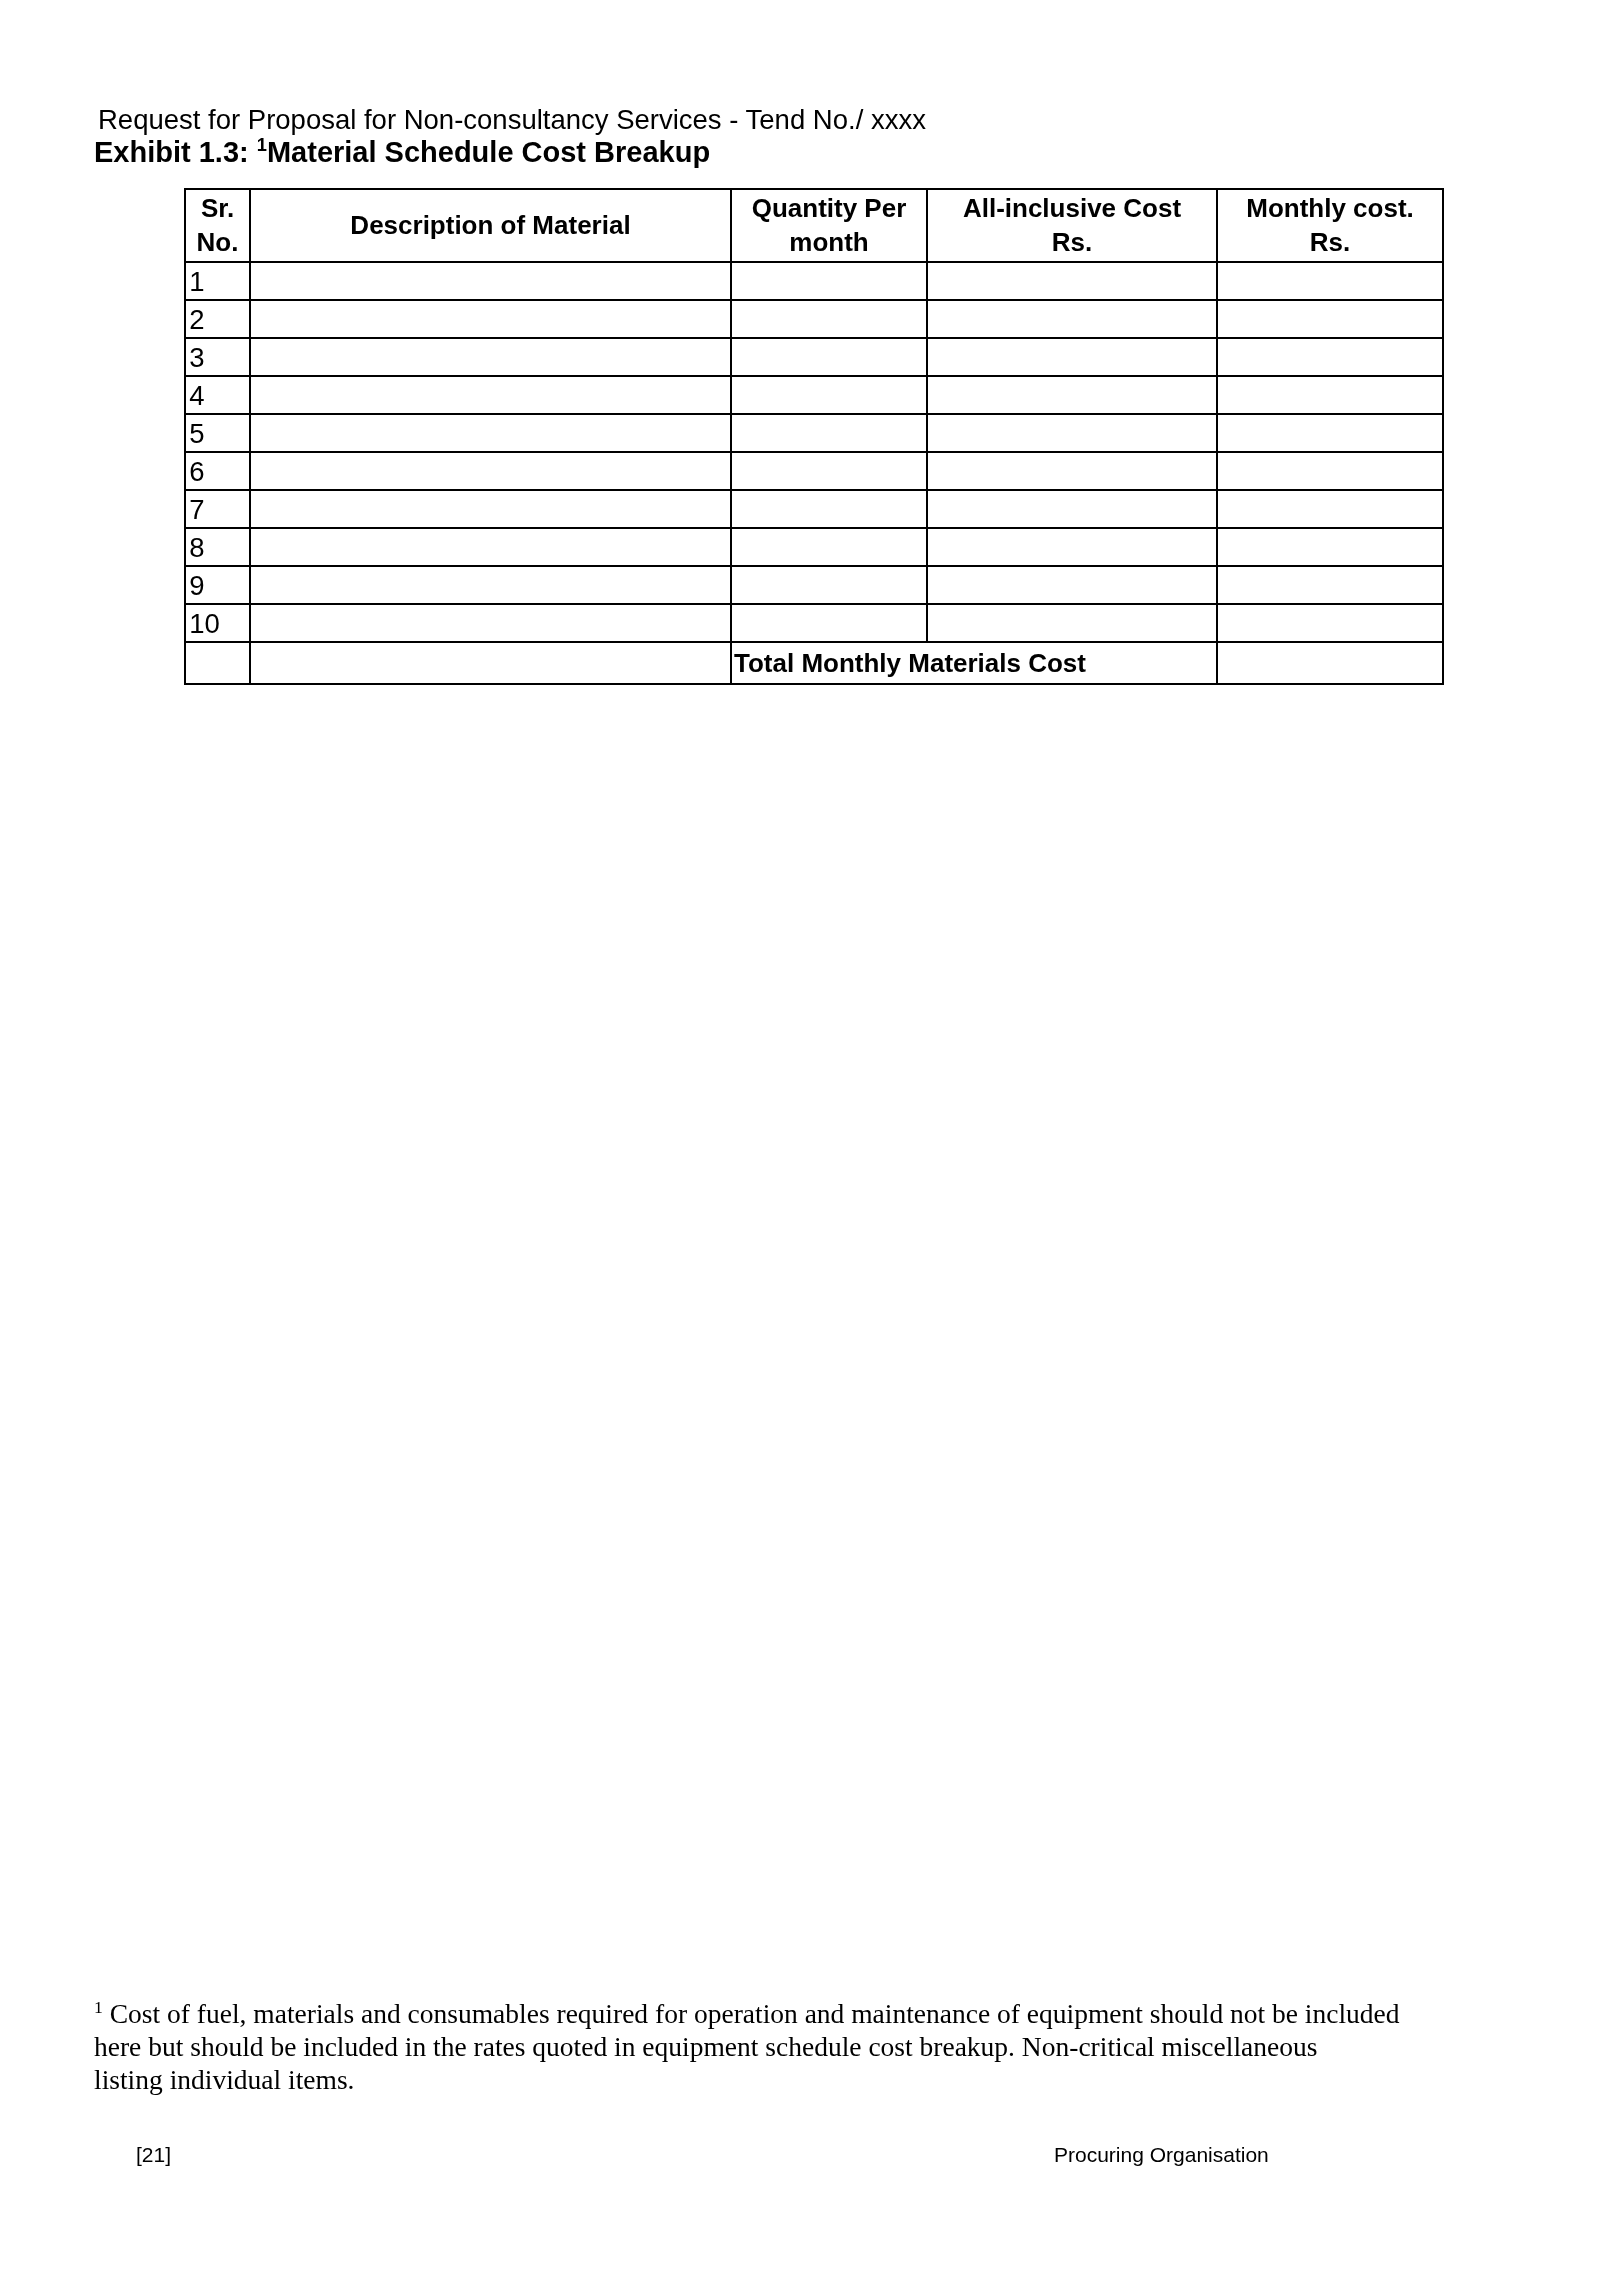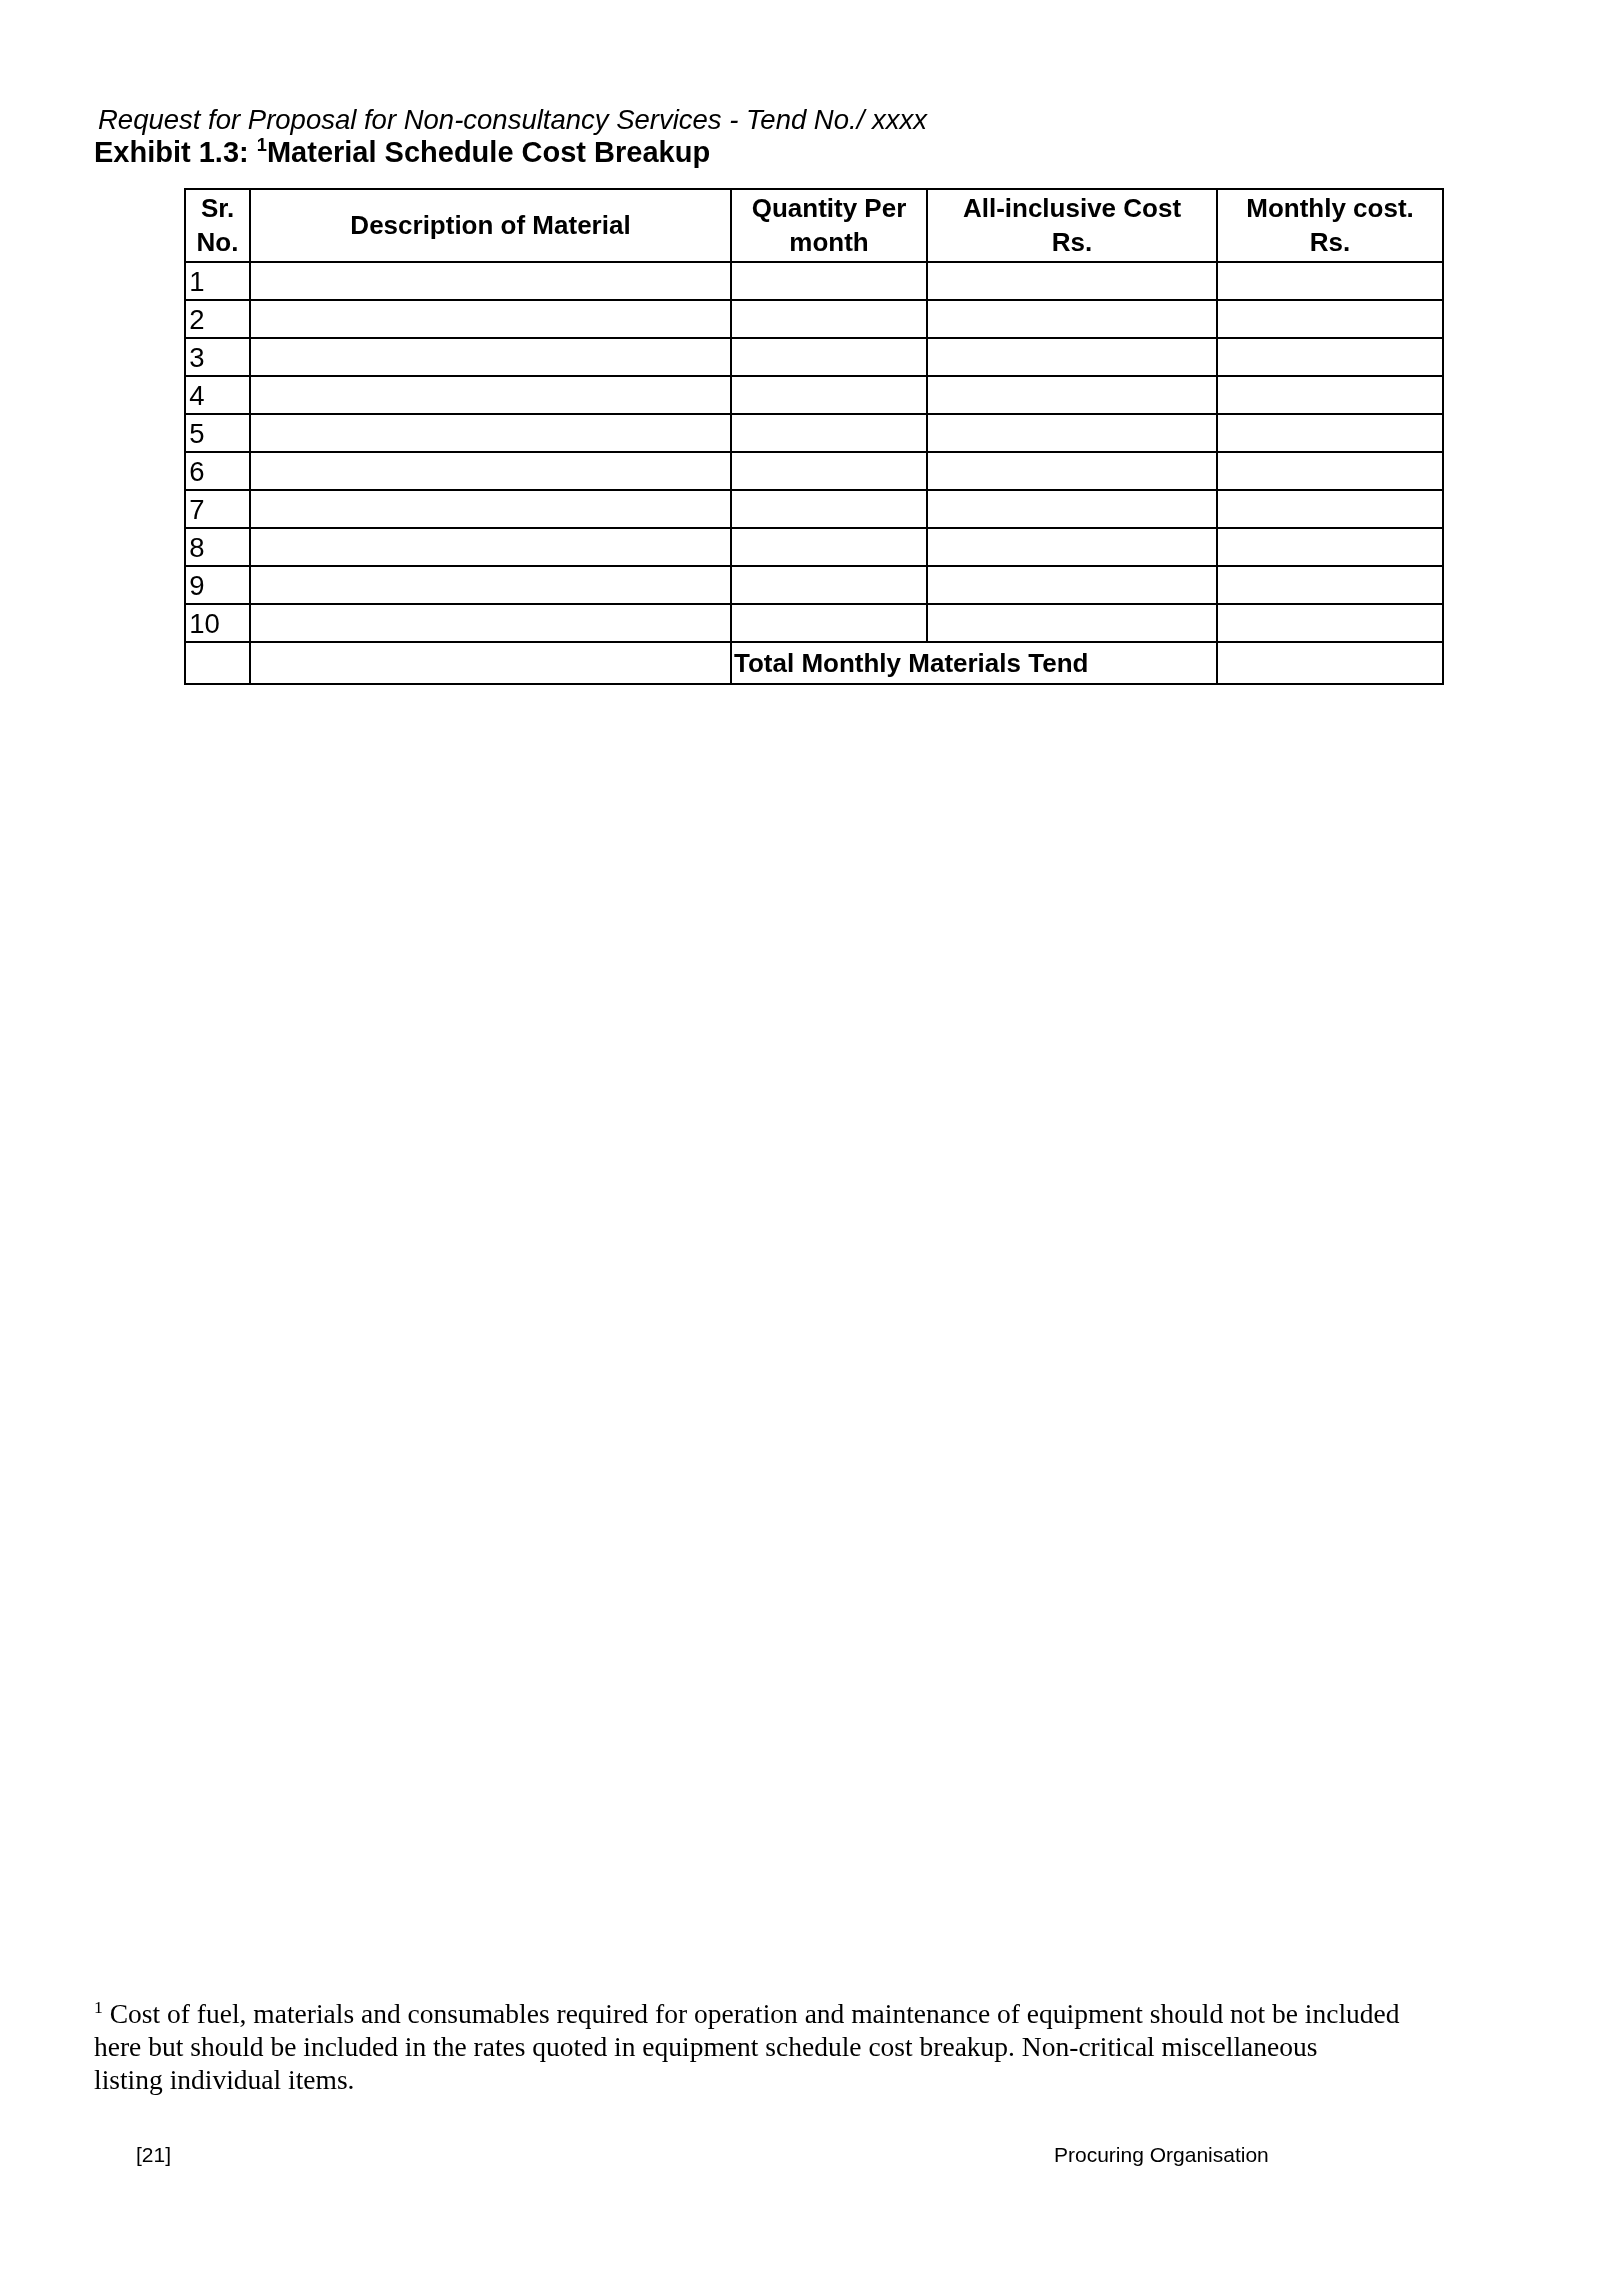--- a/index.html
+++ b/index.html
@@ -16,21 +16,20 @@
     font-family: "Liberation Sans", sans-serif;
     overflow: hidden;
   }
   .header-line {
     position: absolute;
     left: 98px;
     top: 103px;
     font-size: 27.5px;
     line-height: 33px;
     white-space: nowrap;
-    font-style: italic;
   }
   .exhibit-title {
     position: absolute;
     left: 94px;
     top: 135px;
     width: 1437px;
     text-align: left;
     font-size: 29px;
     line-height: 35px;
     font-weight: bold;
@@ -221,21 +220,21 @@
       <tr class="data-row">
         <td class="sr-cell">10</td>
         <td></td>
         <td></td>
         <td></td>
         <td></td>
       </tr>
       <tr class="total-row">
         <td></td>
         <td></td>
-        <td class="total-label-cell" colspan="2">Total Monthly Materials Tend</td>
+        <td class="total-label-cell" colspan="2">Total Monthly Materials Cost</td>
         <td></td>
       </tr>
     </tbody>
   </table>
 
   <div class="footnote">
     <div><sup>1</sup><span> Cost of fuel, materials and consumables required for operation and maintenance of equipment should not be included</span></div>
     <div>here but should be included in the rates quoted in equipment schedule cost breakup. Non-critical miscellaneous</div>
     <div>listing individual items.</div>
   </div>

